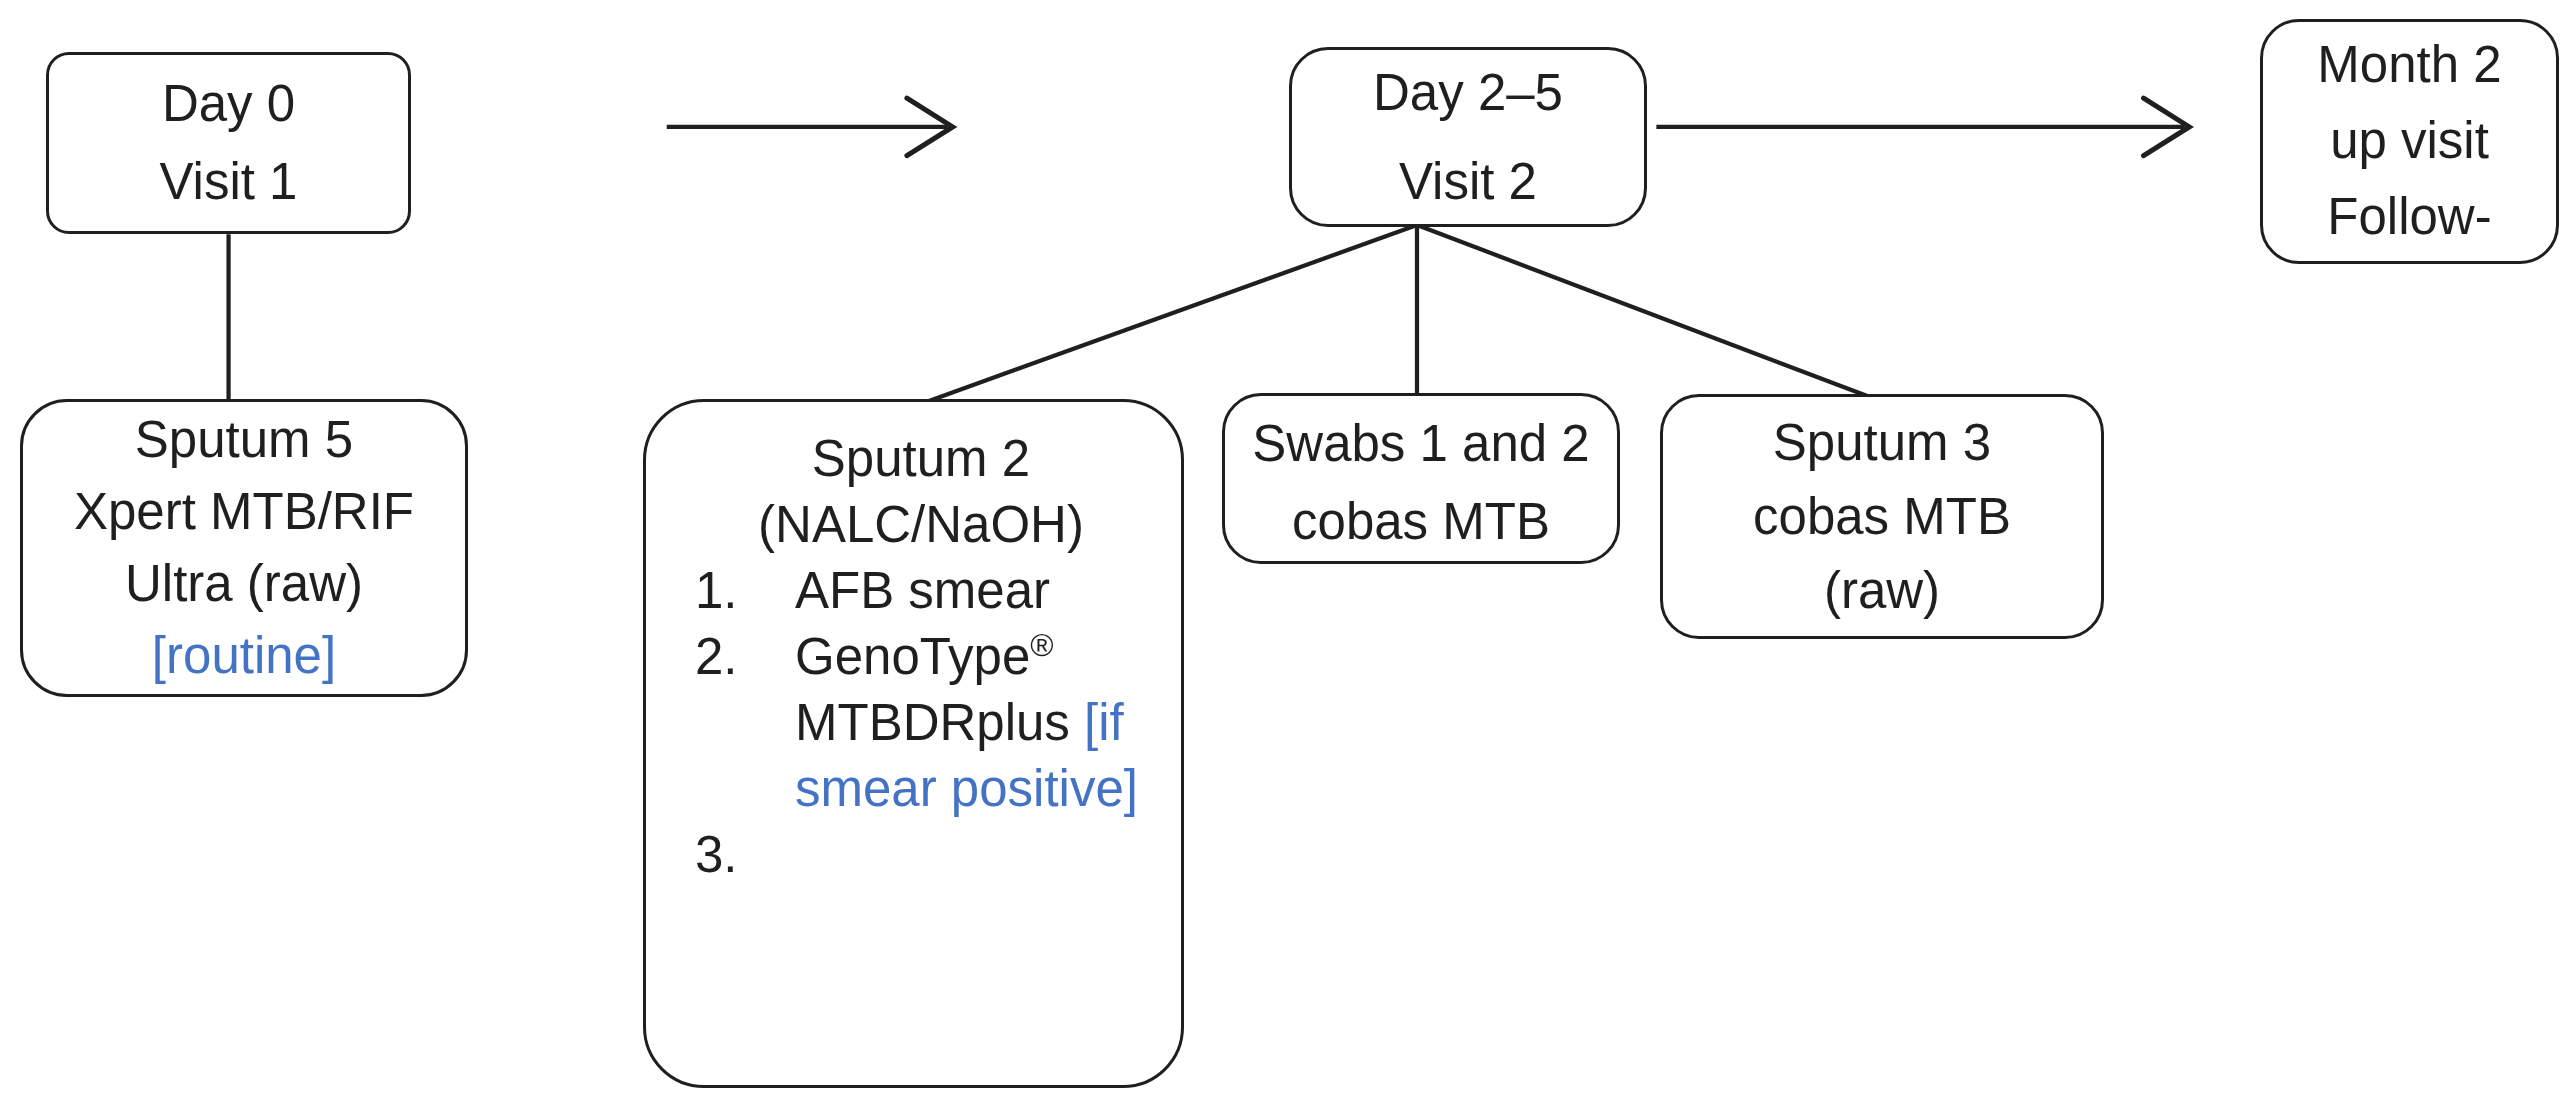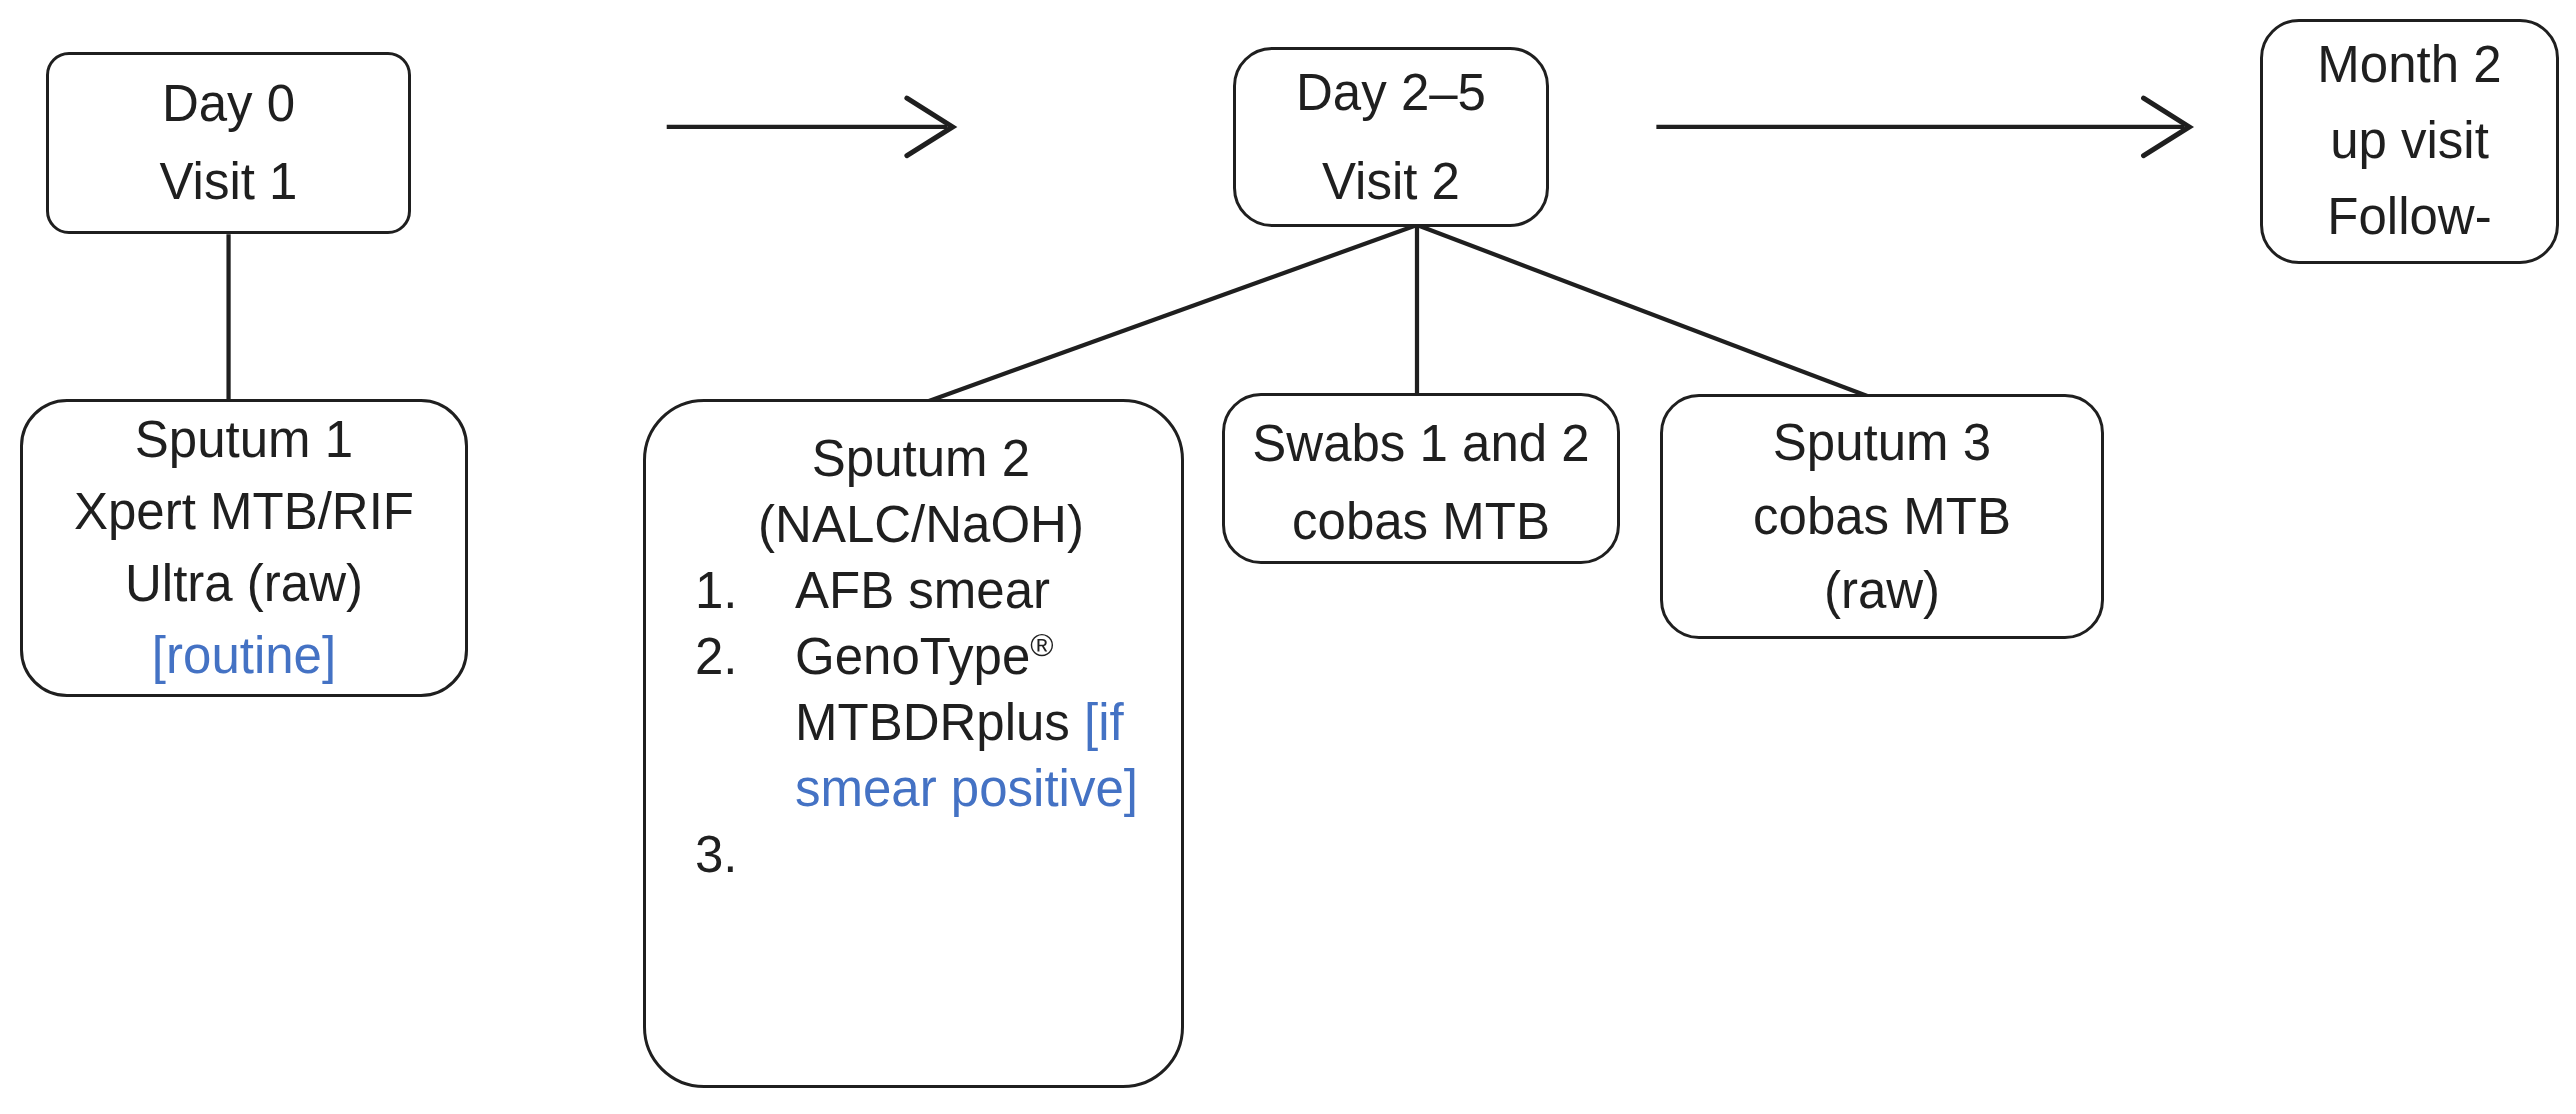--- a/index.html
+++ b/index.html
@@ -47,21 +47,21 @@
     flex-direction:column;
     align-items:center;
     justify-content:center;
     text-align:center;
     font-size:51px;
     line-height:78px;
   }
   .node .ln{ display:block; white-space:nowrap; }
 
   .node-visit1 { left:46px;   top:52px;  width:365px; height:182px;border-radius:23px; }
-  .node-visit2 { left:1233px; top:47px;  width:316px; height:180px;gap:11px; }
+  .node-visit2 { left:1289px; top:47px;  width:358px; height:180px;gap:11px; }
   .node-month2 { left:2260px; top:18.6px;  width:299px; height:245px; line-height:76px; }
   .node-sputum1{ left:20px;   top:399px; width:448px; height:298px; line-height:72px; border-radius:47px; }
   .node-swabs  { left:1222px; top:393px; width:398px; height:171px;justify-content:flex-end; }
   .node-sputum3{ left:1660px; top:394px; width:444px; height:245px; line-height:74px; }
 
   .node-sputum2{
     left:643px; top:399px; width:541px; height:689px;
     border-radius:61px;
     justify-content:flex-start;
     align-items:stretch;
@@ -116,21 +116,21 @@
     <span class="ln">Visit 2</span>
   </div>
 
   <div class="node node-month2">
     <span class="ln">Month 2</span>
     <span class="ln">up visit</span>
     <span class="ln">Follow-</span>
   </div>
 
   <div class="node node-sputum1">
-    <span class="ln">Sputum 1</span>
+    <span class="ln">Sputum 5</span>
     <span class="ln">Xpert MTB/RIF</span>
     <span class="ln">Ultra (raw)</span>
     <span class="ln blue">[routine]</span>
   </div>
 
   <div class="node node-sputum2">
     <span class="title">Sputum 2</span>
     <span class="title">(NALC/NaOH)</span>
 
     <div class="item">

